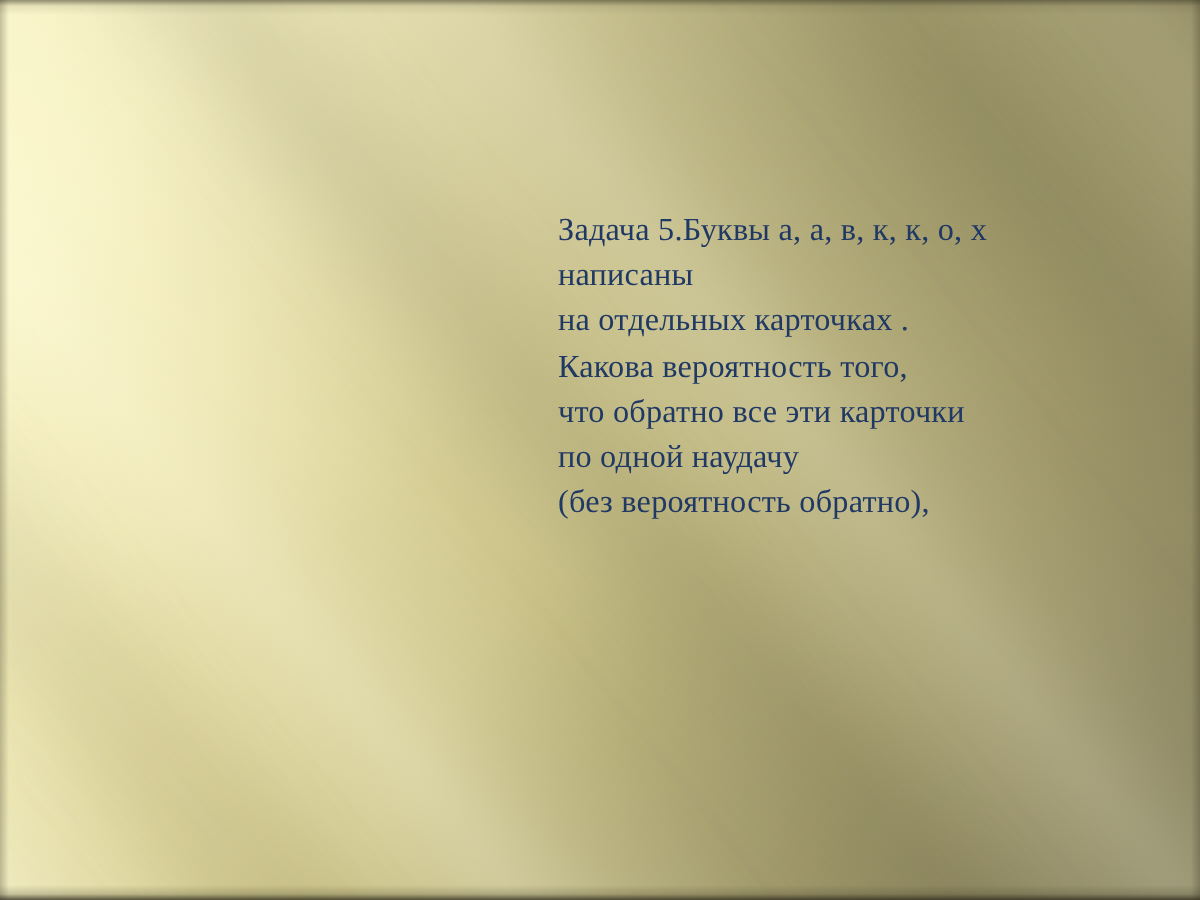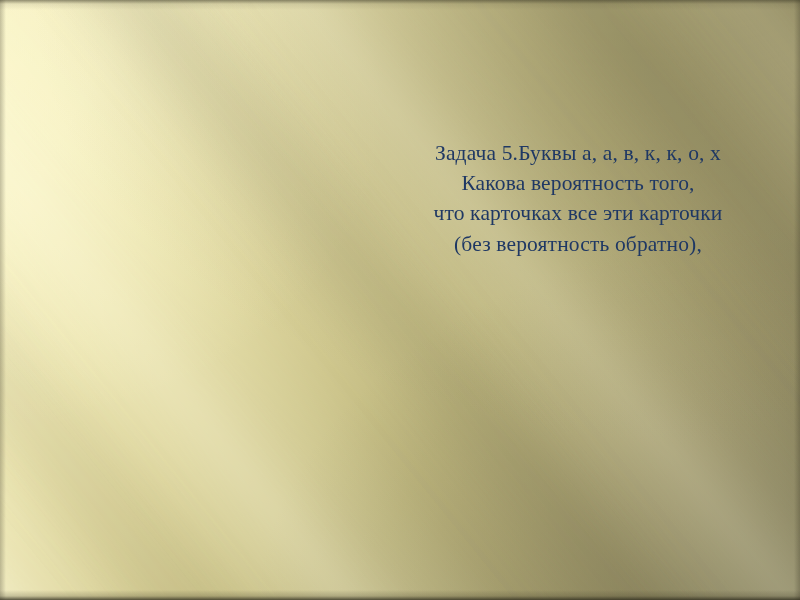--- a/index.html
+++ b/index.html
@@ -127,21 +127,20 @@
         rgba(70,66,46,0.34) 100%);
     pointer-events: none;
   }
 
   
   .text-block {
     position: absolute;
     left: 372px;
     top: 138px;
     width: 412px;
-    text-align: center;
     color: #1f3864;
     font-size: 21.5px;
     line-height: 30.2px;
     letter-spacing: 0.15px;
     -webkit-font-smoothing: antialiased;
   }
   .text-line {
     display: block;
     white-space: pre;
   }
@@ -155,18 +154,21 @@
 <div id="slide">
 
   <div class="bg-base"></div>
   <div class="bg-corner"></div>
   <div class="bg-rays"></div>
   <div class="bg-shade"></div>
   <div class="bg-vignette"></div>
 
   <div class="text-block">
     <span class="text-line">Задача 5.Буквы а, а, в, к, к, о, х</span>
+    <span class="text-line">написаны</span>
+    <span class="text-line">на отдельных карточках .</span>
     <span class="text-line">Какова вероятность того,</span>
-    <span class="text-line">что карточках все эти карточки</span>
+    <span class="text-line">что обратно все эти карточки</span>
+    <span class="text-line">по одной наудачу</span>
     <span class="text-line">(без вероятность обратно),</span>
   </div>
 
 </div>
 
 </body></html>

